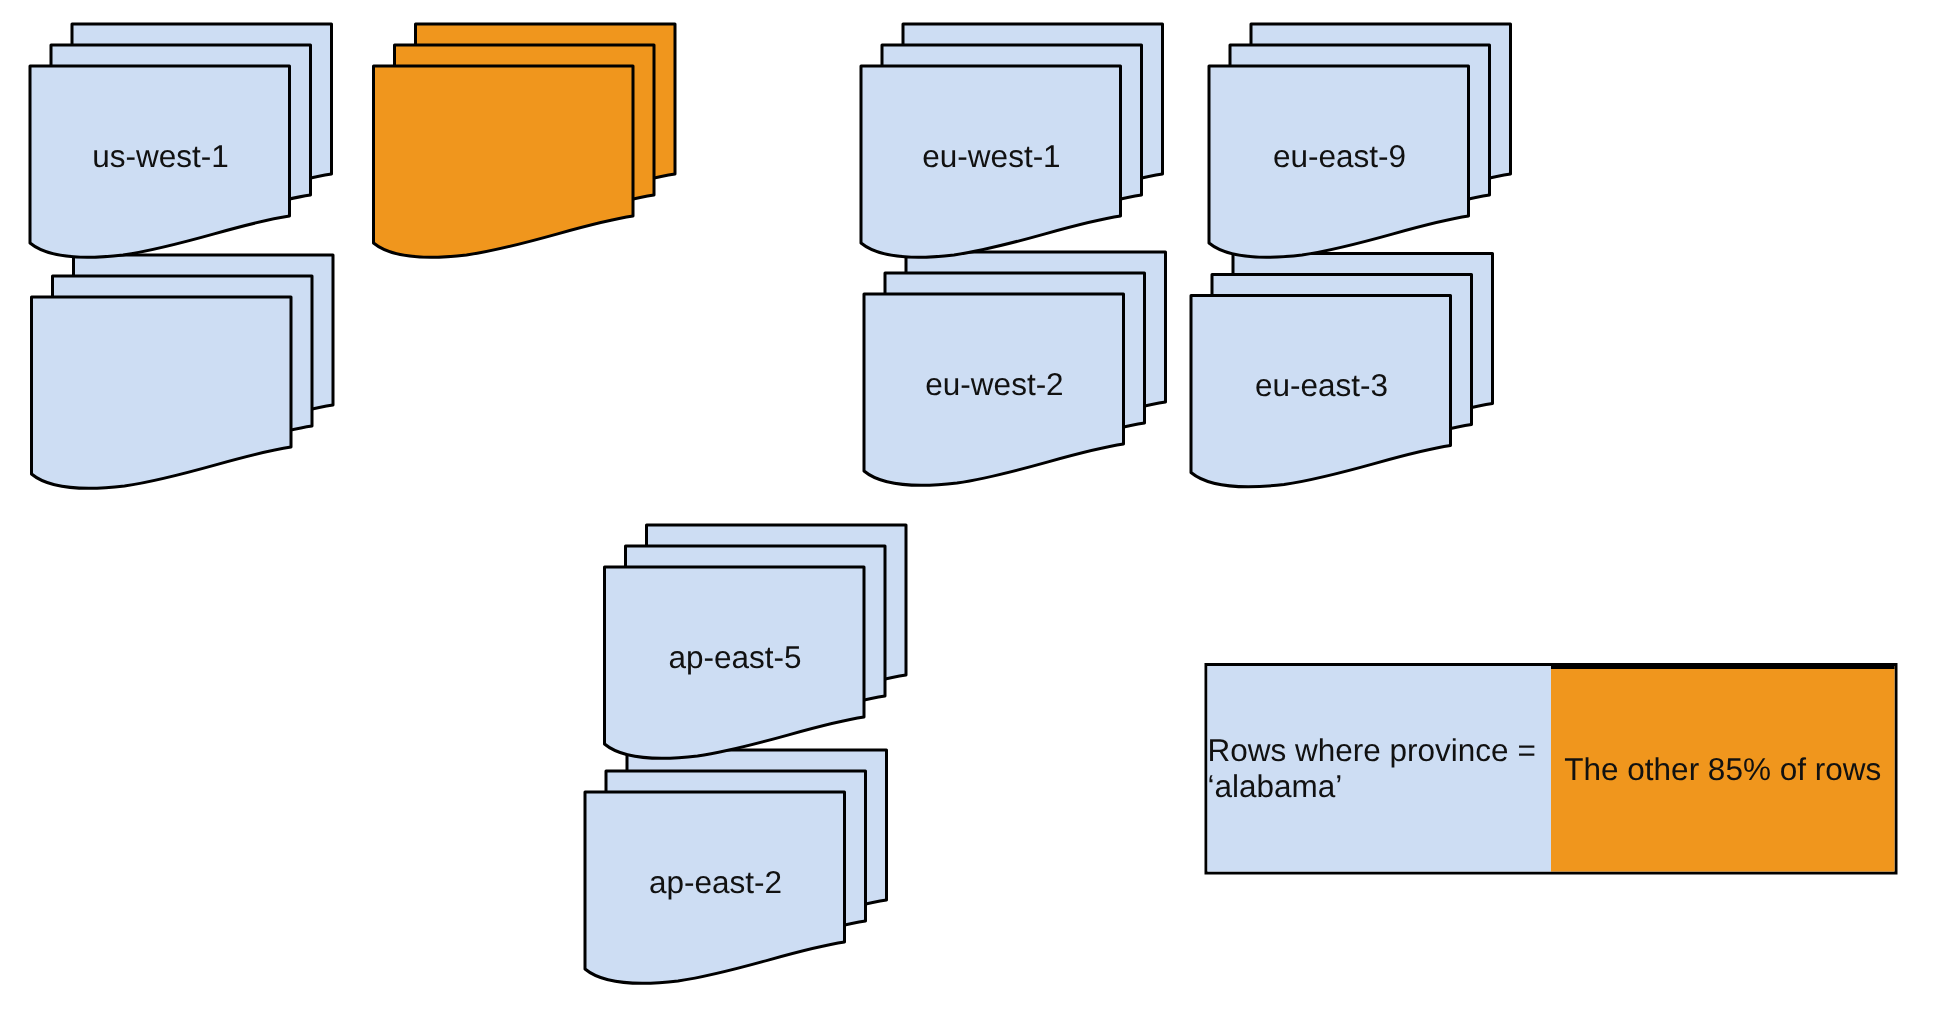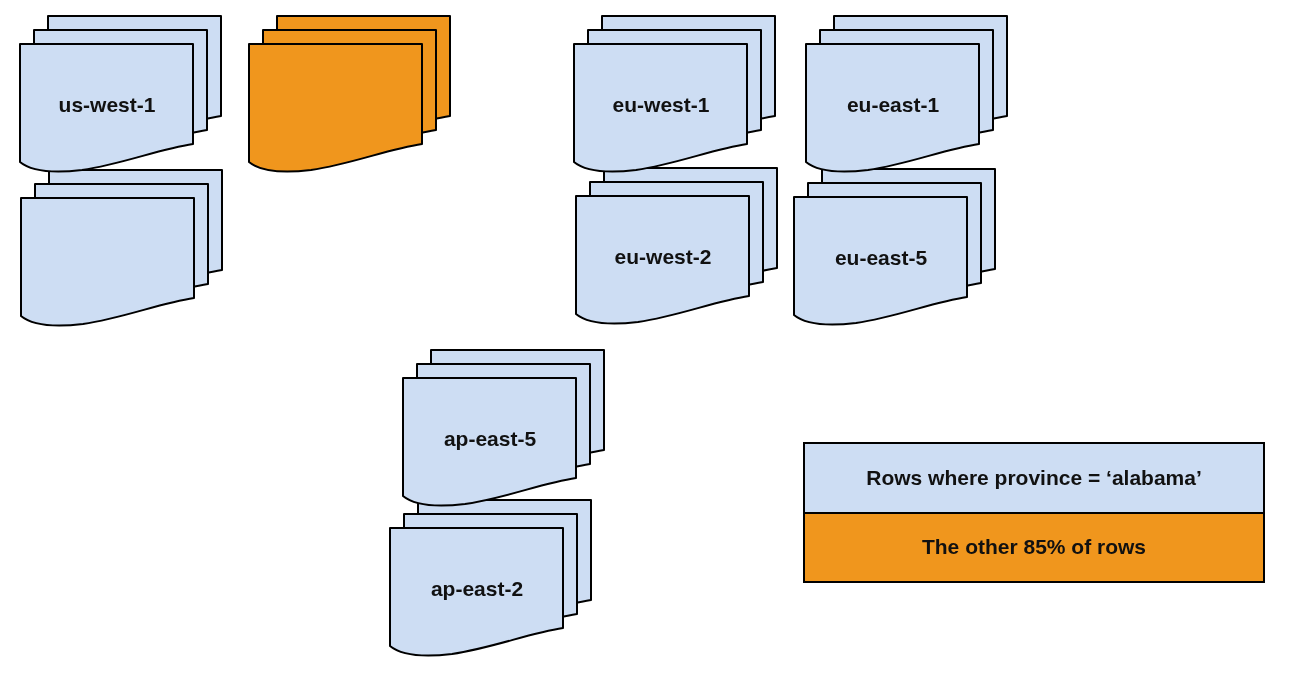--- a/index.html
+++ b/index.html
@@ -6,34 +6,33 @@
     --doc-fill:#cdddf3;
     --highlight-fill:#f0961d;
     --stroke:#000000;
     --canvas-bg:#ffffff;
   }
   html,body{margin:0;padding:0;}
   body{background:var(--canvas-bg);font-family:"Liberation Sans",sans-serif;}
   .canvas{
     position:relative;width:1296px;height:680px;background:var(--canvas-bg);
     overflow:hidden;
-    font-weight:bold;
   }
   .stack{position:absolute;width:204px;height:160px;}
   .stack svg{position:absolute;left:0;top:0;overflow:visible;}
   .stack use{fill:var(--doc-fill);stroke:var(--stroke);stroke-width:2;stroke-linejoin:round;}
   .stack.highlight use{fill:var(--highlight-fill);}
   .stack-label{
     position:absolute;left:0;top:79px;width:176px;text-align:center;
     font-size:21px;line-height:22px;color:#111;white-space:nowrap;
   }
   .legend{
     position:absolute;left:803px;top:442px;width:462px;height:141px;
     box-sizing:border-box;border:2px solid var(--stroke);
-    display:flex;flex-direction:column;
+    display:flex;flex-direction:row;
   }
   .legend-cell{
     flex:1;display:flex;align-items:center;justify-content:center;
     font-size:21px;color:#111;
   }
   .legend-cell.blue{background:var(--doc-fill);}
   .legend-cell.orange{background:var(--highlight-fill);border-top:2px solid var(--stroke);}
   .z1{z-index:1}.z2{z-index:2}
 </style>
 </head>
@@ -72,21 +71,21 @@
     </svg>
     <div class="stack-label">eu-west-1</div>
   </div>
 
   <div class="stack z2" style="left:805px;top:15px">
     <svg width="204" height="160" viewBox="0 0 204 160">
       <use href="#doc-shape" transform="translate(28,0)"></use>
       <use href="#doc-shape" transform="translate(14,14)"></use>
       <use href="#doc-shape" transform="translate(0,28)"></use>
     </svg>
-    <div class="stack-label">eu-east-1</div>
+    <div class="stack-label">eu-east-9</div>
   </div>
 
   <div class="stack z1" style="left:20px;top:169px">
     <svg width="204" height="160" viewBox="0 0 204 160">
       <use href="#doc-shape" transform="translate(28,0)"></use>
       <use href="#doc-shape" transform="translate(14,14)"></use>
       <use href="#doc-shape" transform="translate(0,28)"></use>
     </svg>
   </div>
 
@@ -99,21 +98,21 @@
     </svg>
     <div class="stack-label">eu-west-2</div>
   </div>
 
   <div class="stack z1" style="left:793px;top:168px">
     <svg width="204" height="160" viewBox="0 0 204 160">
       <use href="#doc-shape" transform="translate(28,0)"></use>
       <use href="#doc-shape" transform="translate(14,14)"></use>
       <use href="#doc-shape" transform="translate(0,28)"></use>
     </svg>
-    <div class="stack-label">eu-east-5</div>
+    <div class="stack-label">eu-east-3</div>
   </div>
 
   <div class="stack z2" style="left:402px;top:349px">
     <svg width="204" height="160" viewBox="0 0 204 160">
       <use href="#doc-shape" transform="translate(28,0)"></use>
       <use href="#doc-shape" transform="translate(14,14)"></use>
       <use href="#doc-shape" transform="translate(0,28)"></use>
     </svg>
     <div class="stack-label">ap-east-5</div>
   </div>

